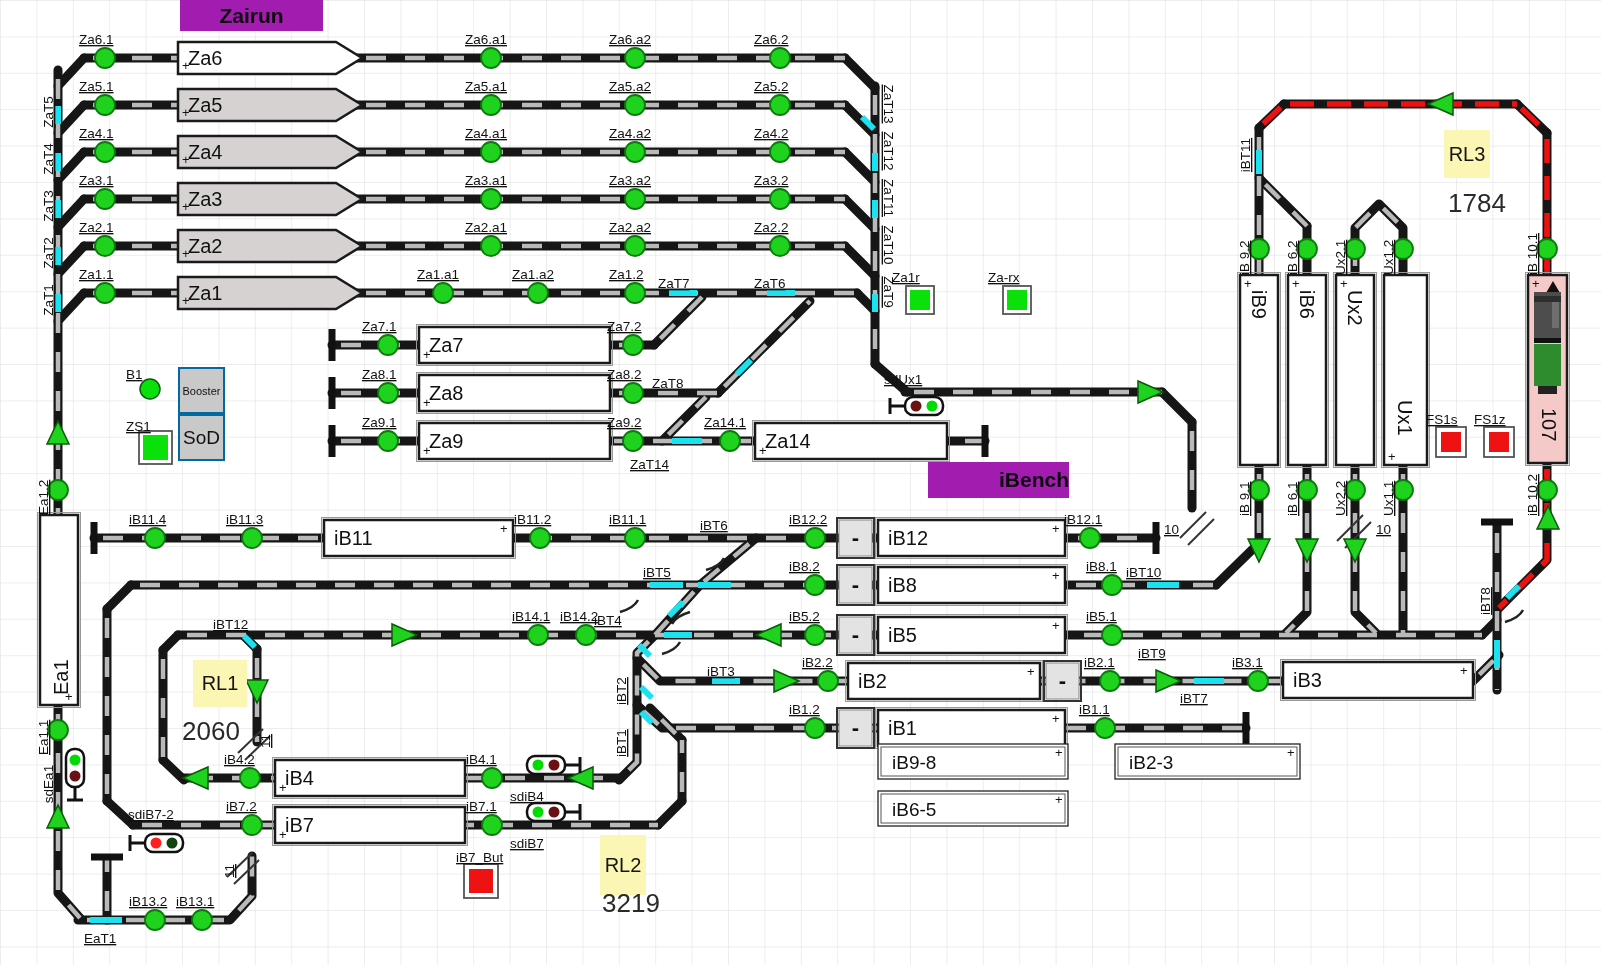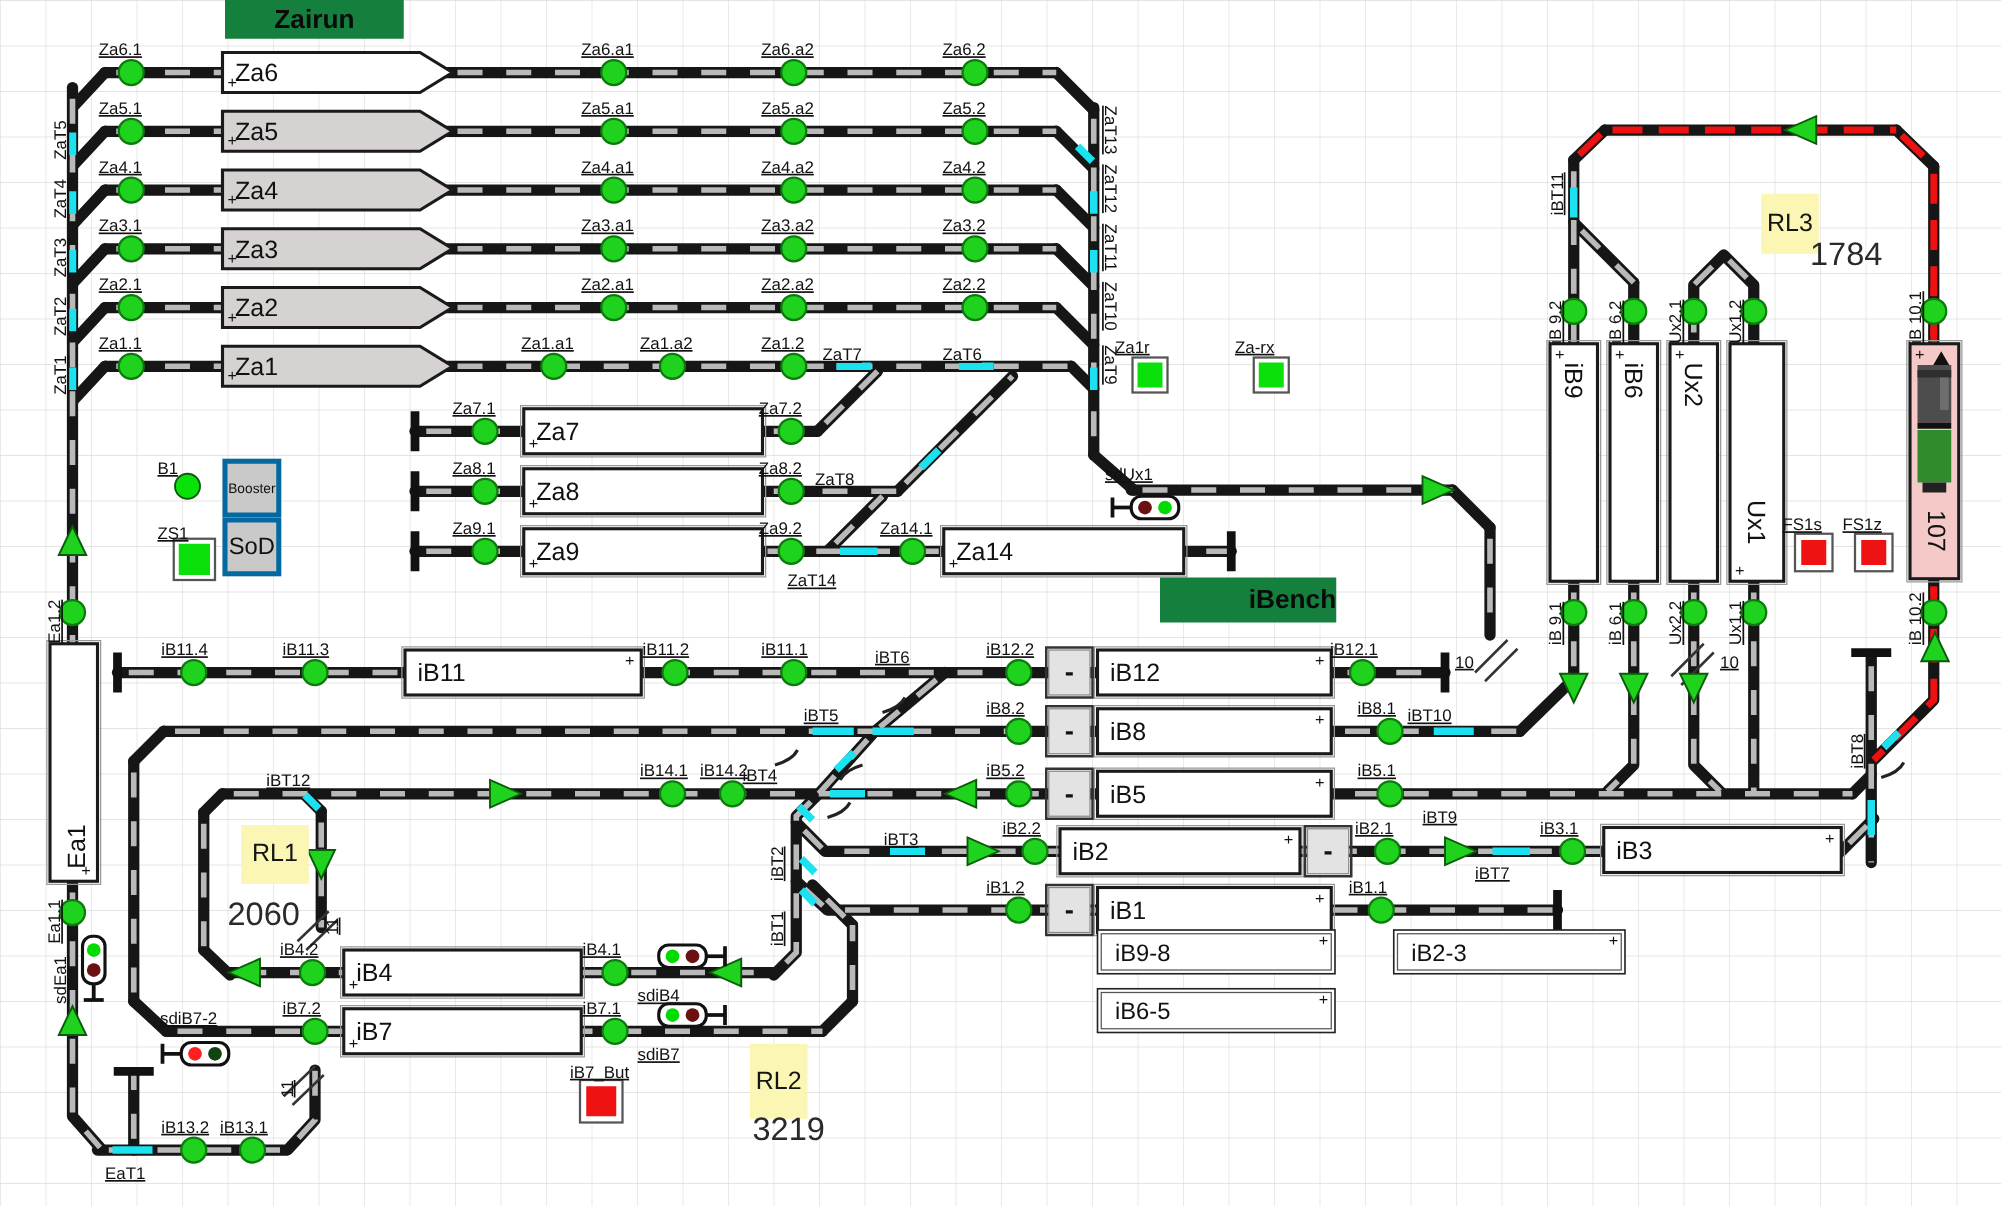--- a/index.html
+++ b/index.html
@@ -1,22 +1,22 @@
 <!DOCTYPE html>
 <html><head>
 <meta charset="utf-8">
 <style>
   html,body{margin:0;padding:0;background:#fff;font-family:"Liberation Sans",sans-serif;}
   #stage{position:relative;width:1601px;height:965px;background:#fff;overflow:hidden;}
   #plan{position:absolute;left:0;top:0;}
   .ovl{position:absolute;box-sizing:border-box;}
-  .hdr{background:#15803d;color:#0b0b0b;font-weight:bold;font-size:21px;text-align:center;}
+  .hdr{background:#a21caf;color:#0b0b0b;font-weight:bold;font-size:21px;text-align:center;}
   .rl{background:#fbf6b4;color:#151515;font-size:20px;display:flex;align-items:center;justify-content:center;}
   .rlv{color:#2a2a2a;font-size:26px;}
-  .cbox{background:#c9c9c9;border:4px solid #0369a1;color:#111;display:flex;align-items:center;justify-content:center;}
+  .cbox{background:#c9c9c9;border:2px solid #0369a1;color:#111;display:flex;align-items:center;justify-content:center;}
   svg text{fill:#111;}
   .lbl{font-size:13.5px;text-decoration:underline;}
   .blk{font-size:20px;}
   .grp{font-size:19px;}
   .plus{font-size:13px;}
 </style>
 </head>
 <body>
 
 <div id="stage">
@@ -594,18 +594,18 @@
       <text x="234" y="871" class="lbl" text-anchor="middle" transform="rotate(-90 234 871)">11</text>
     </svg>
 
   <div class="ovl hdr" style="left:180px;top:0;width:143px;height:31px;line-height:31px;">Zairun</div>
   <div class="ovl hdr" style="left:928px;top:462px;width:141px;height:36px;line-height:36px;text-align:right;">iBench</div>
 
   <div class="ovl rl" style="left:193px;top:660px;width:54px;height:47px;">RL1</div>
   <div class="ovl rlv" style="left:182px;top:716px;text-align:center;">2060</div>
   <div class="ovl rl" style="left:600px;top:835px;width:46px;height:60px;">RL2</div>
   <div class="ovl rlv" style="left:602px;top:888px;text-align:right;">3219</div>
-  <div class="ovl rl" style="left:1409px;top:130px;width:46px;height:48px;margin-top:25px;">RL3</div>
+  <div class="ovl rl" style="left:1444px;top:130px;width:46px;height:48px;">RL3</div>
   <div class="ovl rlv" style="left:1448px;top:188px;">1784</div>
 
   <div class="ovl cbox" style="left:178px;top:367px;width:47px;height:47px;font-size:11px;">Booster</div>
   <div class="ovl cbox" style="left:178px;top:414px;width:47px;height:47px;font-size:19px;text-align:center;">SoD</div>
 </div>
 
 </body></html>

